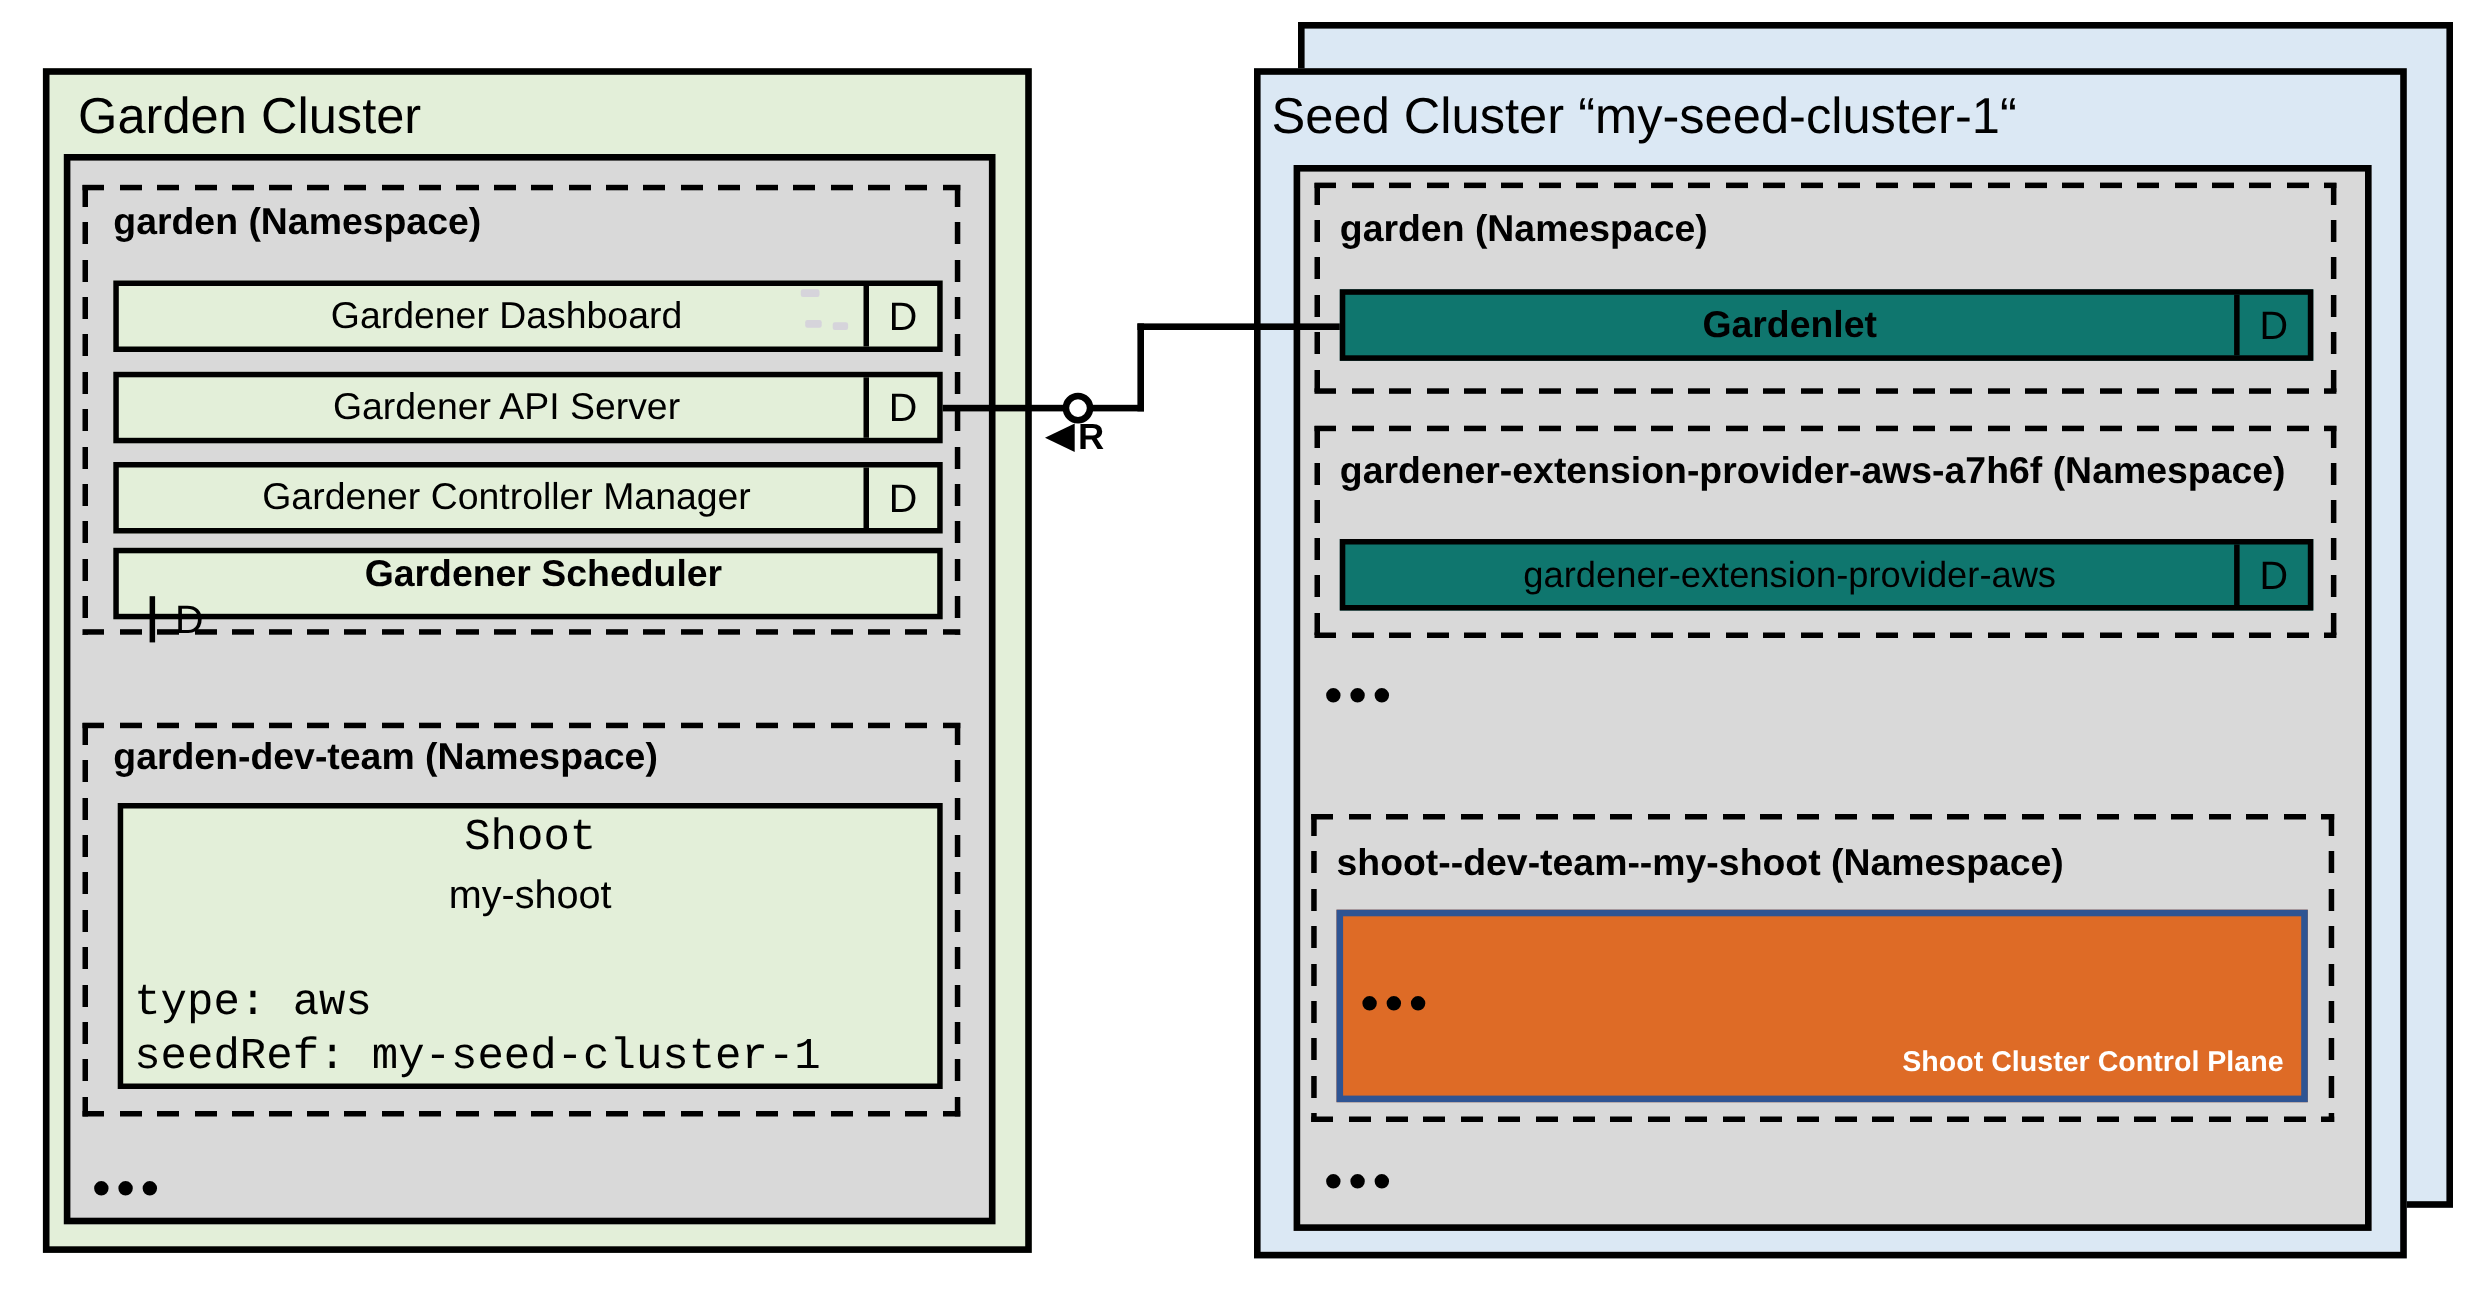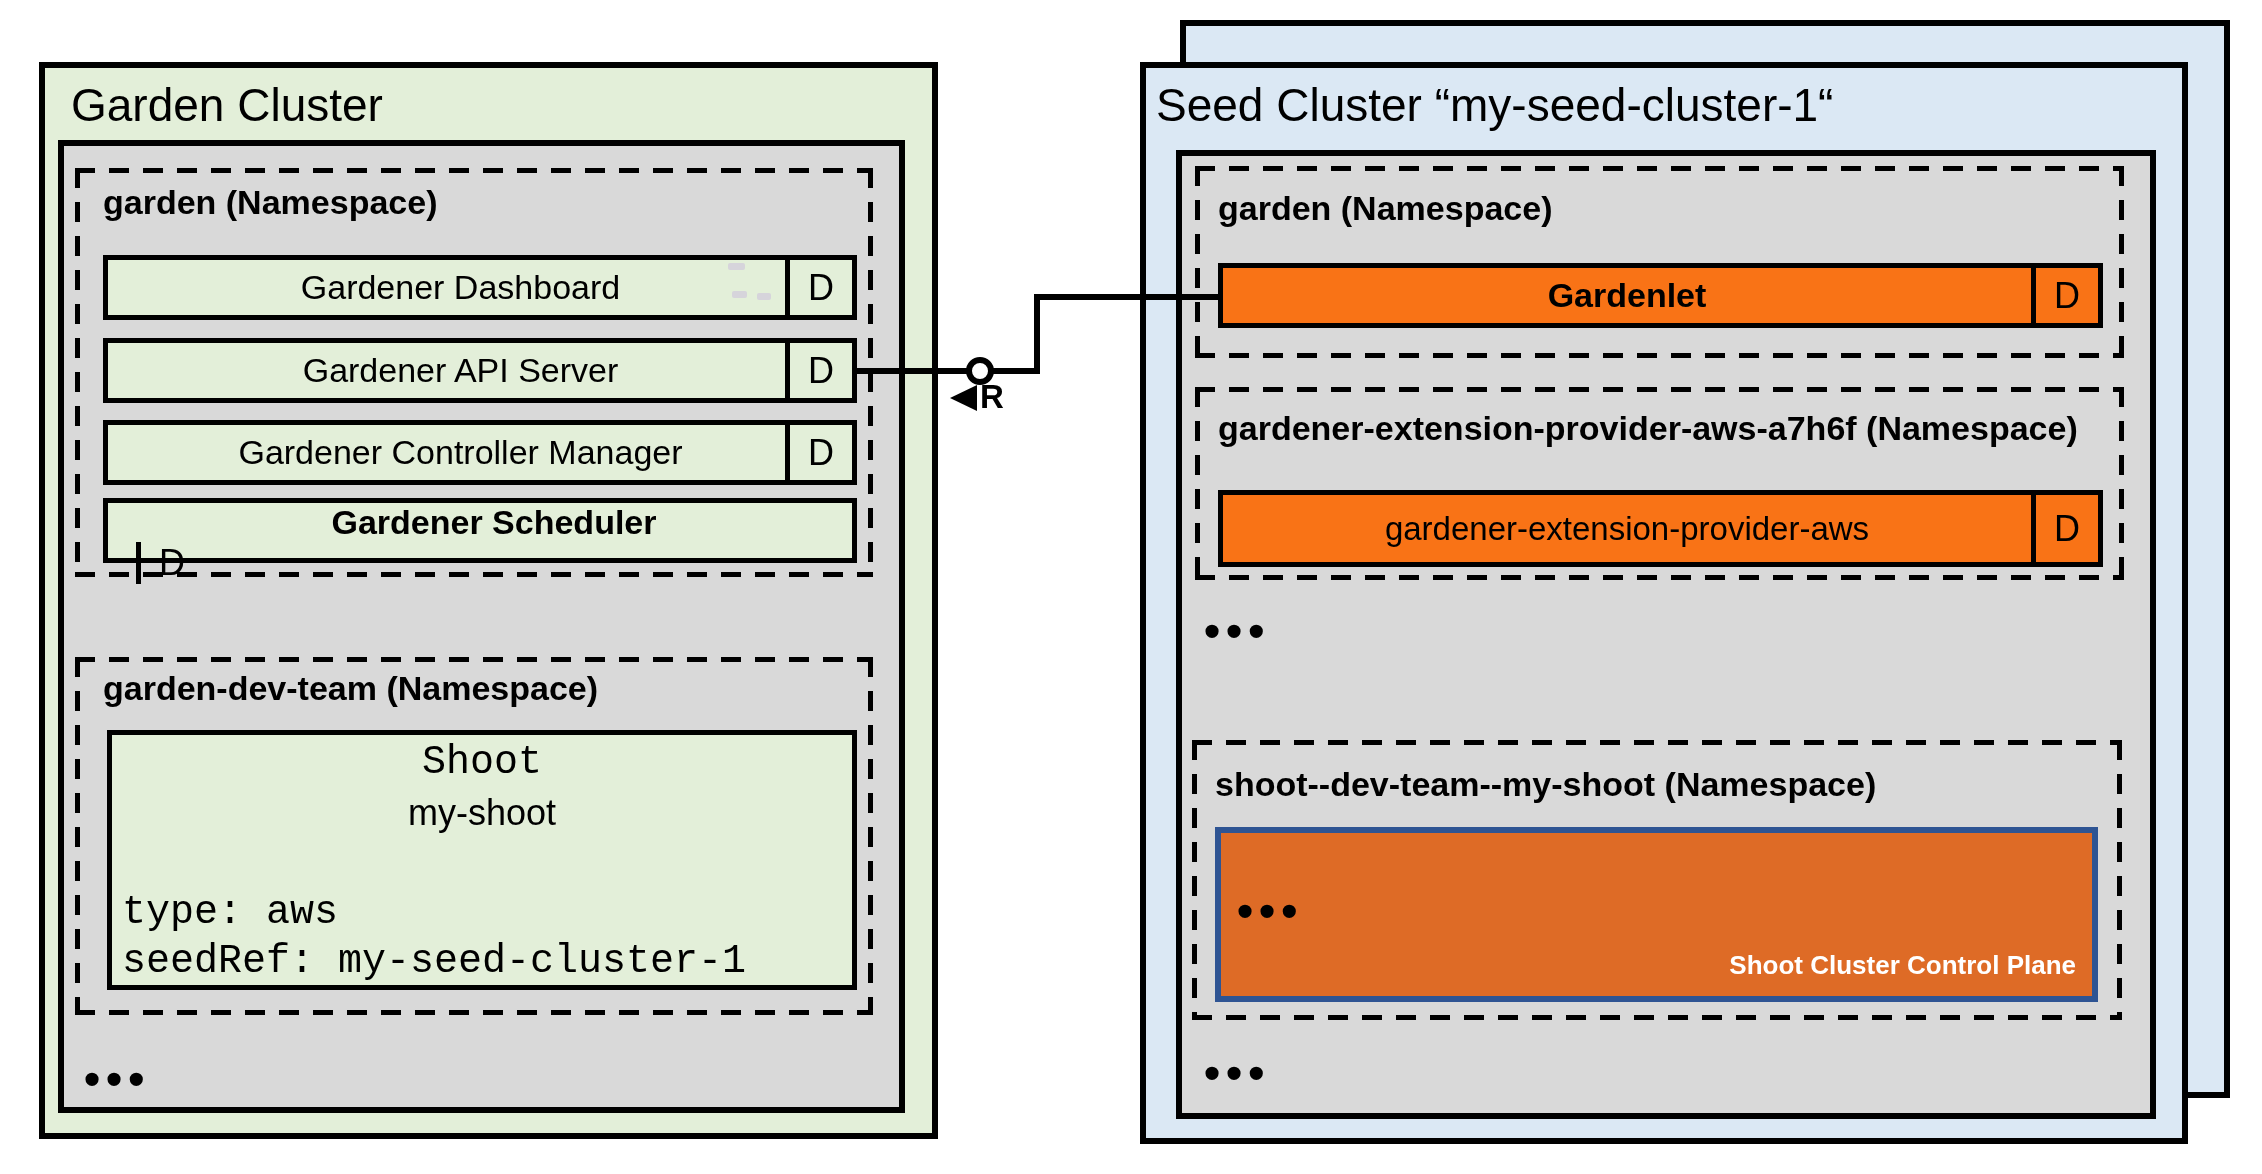--- a/index.html
+++ b/index.html
@@ -28,21 +28,21 @@
   .cluster-title{font-size:46px;line-height:1.2;font-weight:400;white-space:nowrap;}
   .ns-label{font-size:34px;font-weight:700;line-height:1.1;white-space:nowrap;}
 
   
   .wrow{display:flex;align-items:stretch;border:5px solid #000;}
   .wrow .wname{flex:1;display:flex;align-items:center;justify-content:center;
                font-size:34px;white-space:nowrap;}
   .wrow .wbadge{width:62px;border-left:5px solid #000;display:flex;align-items:center;
                 justify-content:center;font-size:36px;}
   .row-green{background:#e3efd9;padding-left:28px;}
-  .row-orange{background:#f97316;}
+  .row-orange{background:#0f766e;}
   .bold{font-weight:700;}
 
   .mono{font-family:"Liberation Mono",monospace;}
   .dots{font-size:46px;font-weight:700;letter-spacing:6px;line-height:1.2;white-space:nowrap;}
 
   .cp-box{background:#de6b26;border:6px solid #2e5493;}
   .cp-label{font-size:26px;font-weight:700;color:#ffffff;text-align:right;
             padding-right:22px;white-space:nowrap;}
 
   .line{background:#000;}
@@ -108,21 +108,21 @@
 
   <div class="abs dashed" style="left:1195px;top:166px;width:929px;height:192px;"></div>
   <div class="abs ns-label" style="left:1218px;top:190px;">garden (Namespace)</div>
   <div class="abs wrow row-orange" style="left:1218px;top:263px;width:885px;height:65px;">
     <div class="wname bold">Gardenlet</div>
     <div class="wbadge">D</div>
   </div>
 
   <div class="abs dashed" style="left:1195px;top:387px;width:929px;height:193px;"></div>
   <div class="abs ns-label" style="left:1218px;top:410px;">gardener-extension-provider-aws-a7h6f (Namespace)</div>
-  <div class="abs wrow row-orange" style="left:1218px;top:490px;width:885px;height:77px;">
+  <div class="abs wrow row-orange" style="left:1218px;top:490px;width:885px;height:65px;">
     <div class="wname" style="font-size:33px;">gardener-extension-provider-aws</div>
     <div class="wbadge">D</div>
   </div>
 
   <div class="abs dots" style="left:1204px;top:604px;">•••</div>
 
   <div class="abs dashed" style="left:1192px;top:740px;width:930px;height:280px;"></div>
   <div class="abs ns-label" style="left:1215px;top:766px;">shoot--dev-team--my-shoot (Namespace)</div>
 
   <div class="abs cp-box" style="left:1215px;top:827px;width:883px;height:175px;"></div>

